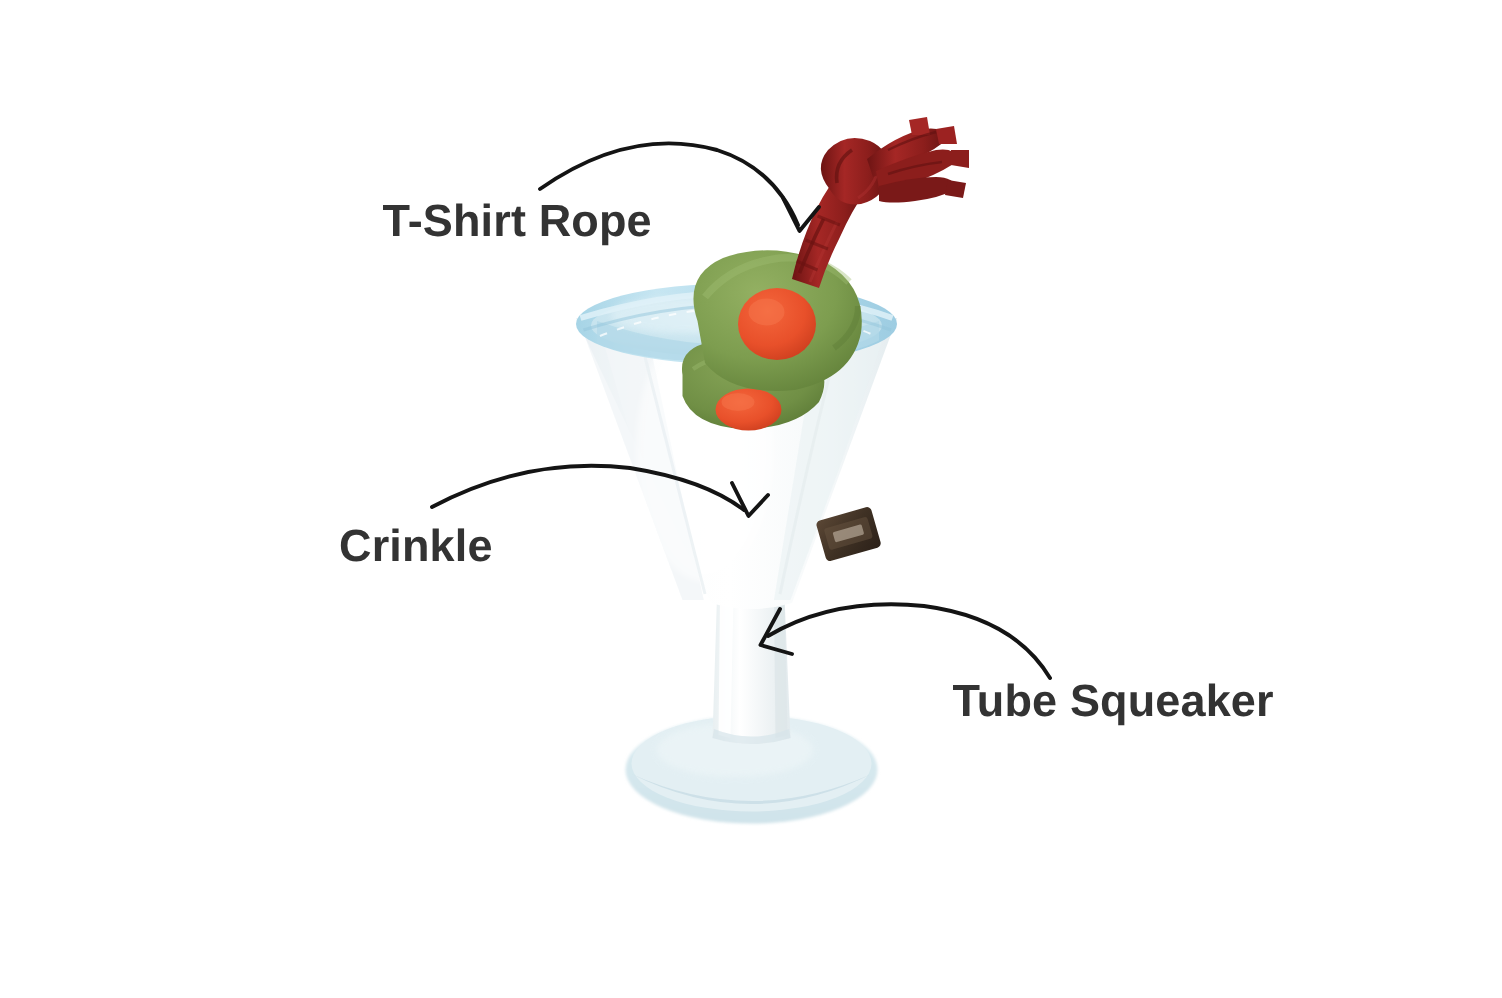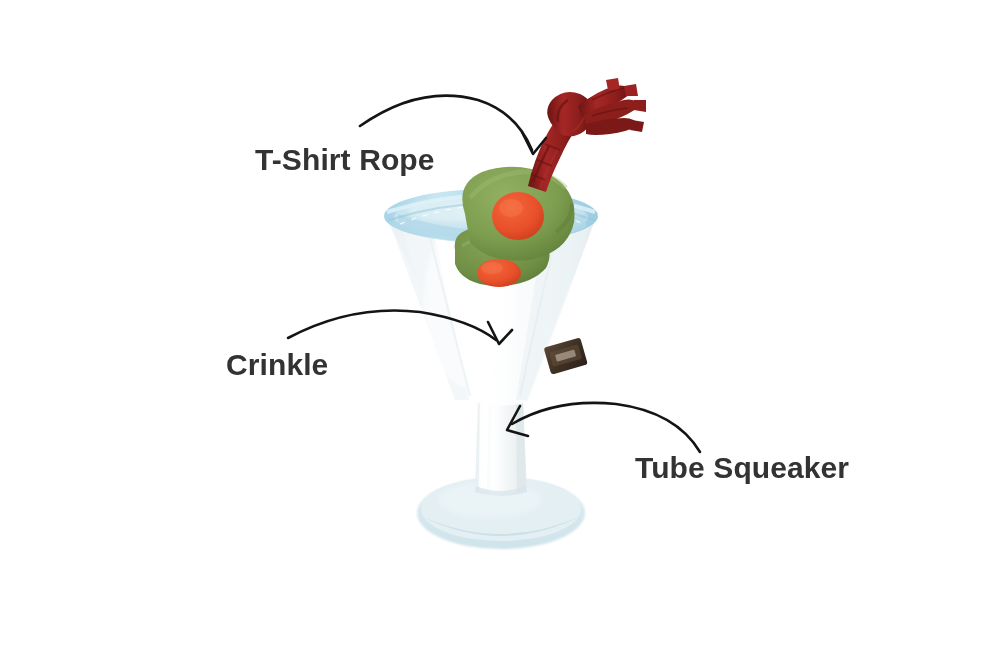--- a/index.html
+++ b/index.html
@@ -25,21 +25,21 @@
   .callout-label {
     position: absolute;
     color: #333333;
     font-weight: 700;
     font-size: 30px;
     letter-spacing: 0.1px;
     white-space: nowrap;
     line-height: 1;
     user-select: none;
   }
-  #label-rope     { left: 255px; top: 133px; margin-top: 12px; }
+  #label-rope     { left: 255px; top: 133px; }
   #label-crinkle  { left: 226px; top: 350px; text-align: center; }
   #label-squeaker { left: 635px; top: 453px; }
 
   
   .arrows-layer {
     position: absolute;
     left: 0; top: 0;
     width: 1001px;
     height: 665px;
     pointer-events: none;

